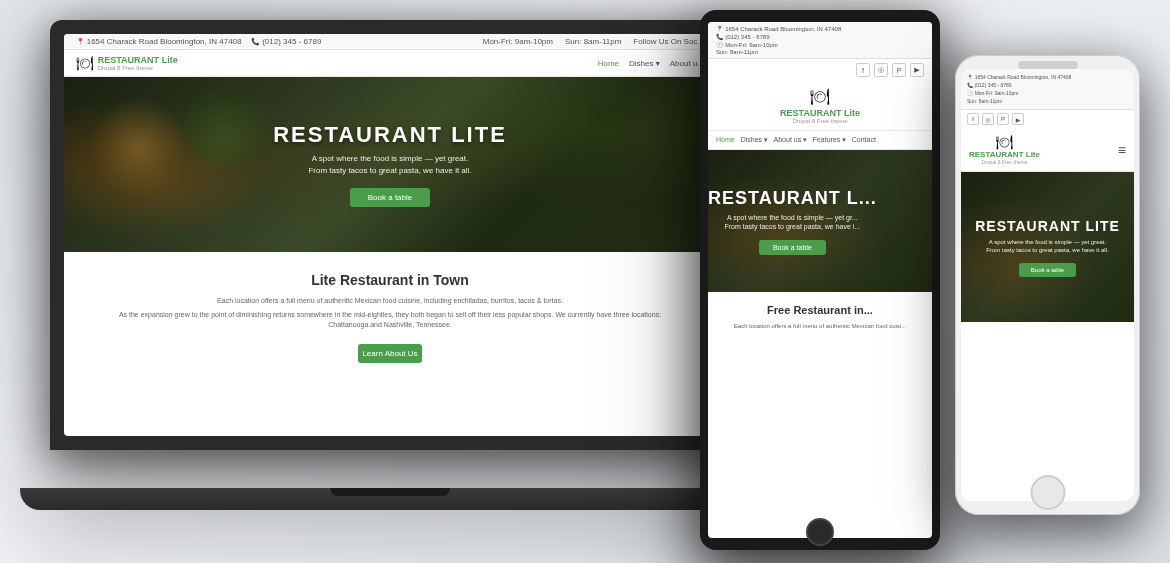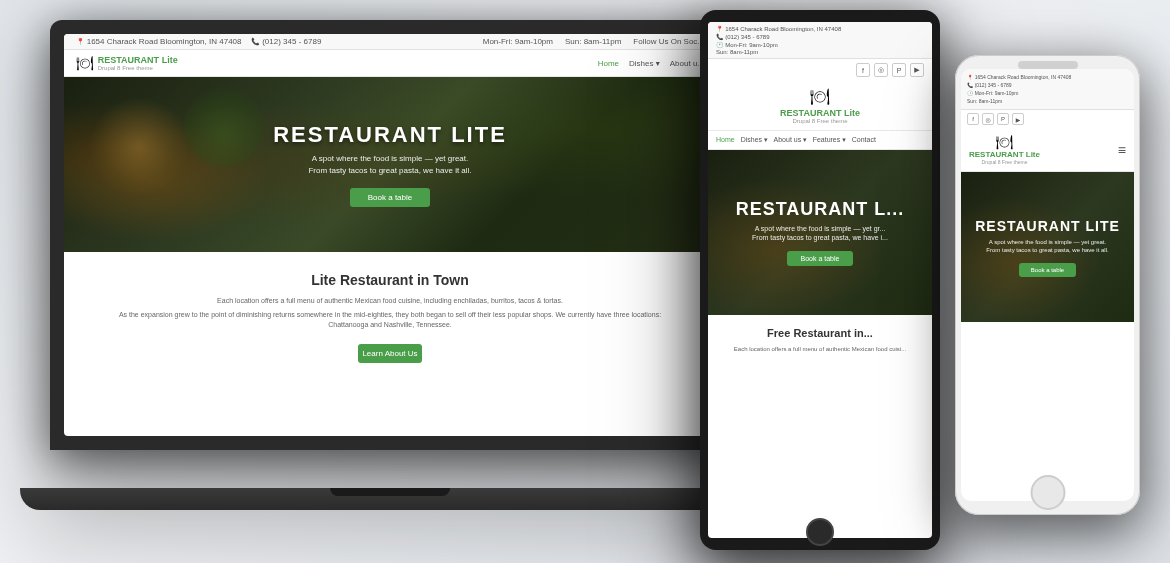--- a/index.html
+++ b/index.html
@@ -432,26 +432,25 @@
     .tw-nav-item {
       color: #555;
     }
 
     .tw-nav-item.active {
       color: #4a9e4a;
     }
 
     .tw-hero {
       position: relative;
-      height: 165px;
+      height: 142px;
       background: linear-gradient(rgba(20,20,20,0.55), rgba(20,20,20,0.5)),
                   linear-gradient(135deg, #2d3a1e 0%, #1a2010 50%, #3d4a25 100%);
       display: flex;
       align-items: center;
-      justify-content: center;
       overflow: hidden;
     }
 
     .tw-hero-content {
       position: relative;
       text-align: center;
       color: white;
       z-index: 2;
     }
 

